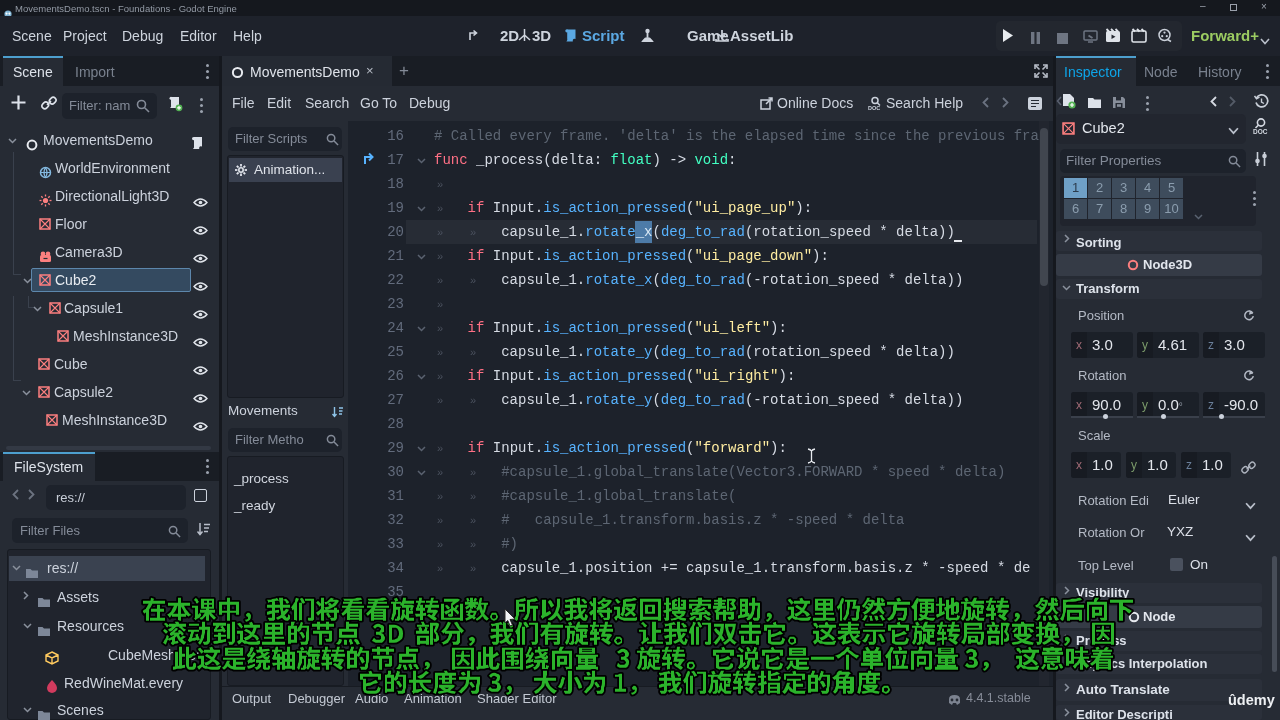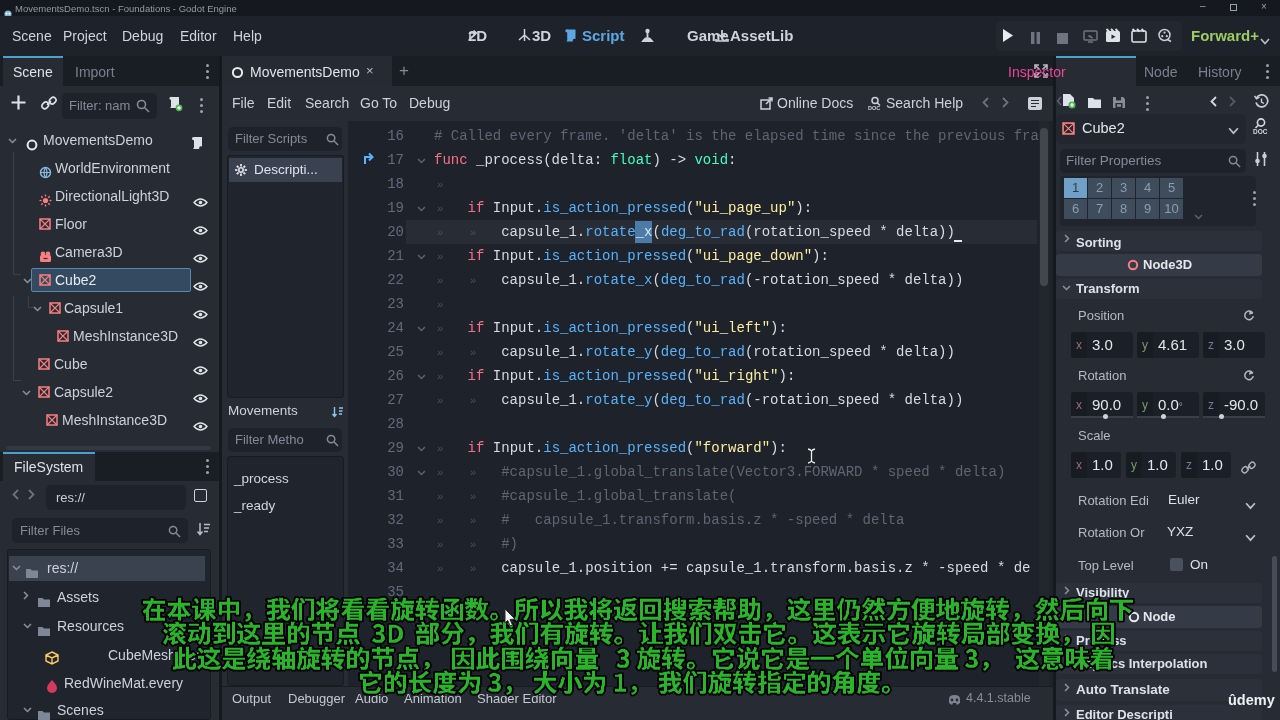--- a/index.html
+++ b/index.html
@@ -49,21 +49,21 @@
 <span class="abs" style="left:63px;">Project</span>
 <span class="abs" style="left:122px;">Debug</span>
 <span class="abs" style="left:180px;">Editor</span>
 <span class="abs" style="left:233px;">Help</span>
 </div>
 
 <div class="abs" style="left:460px;top:27px;height:22px;font-size:15px;font-weight:bold;color:#ced4dd;">
 <span class="abs" style="left:8px;top:1px;"><svg width="15" height="14" viewBox="0 0 15 14">
         <path d="M2 12 L2 5 L8 5 M5.5 2.5 L8.5 5 L5.5 7.5" stroke="#ced4dd" stroke-width="1.6" fill="none"></path>
       </svg></span>
-<span class="abs" style="left:8px;">2D</span>
+<span class="abs" style="left:40px;">2D</span>
 <span class="abs" style="left:57px;top:1px;"><svg width="15" height="14" viewBox="0 0 15 14">
         <path d="M7.5 1 L7.5 7 L2 12 M7.5 7 L13 12 M7.5 7 L7.5 13" stroke="#ced4dd" stroke-width="1.5" fill="none"></path>
       </svg></span>
 <span class="abs" style="left:72px;">3D</span>
 <span class="abs" style="left:104px;top:1px;"><svg width="13" height="15" viewBox="0 0 13 15">
         <path d="M3.2 1.5 L11.5 1.5 L11.5 11 Q9.6 10.2 8.8 12 L8.8 13.5 L2.4 13.5 Q3.8 12 3.2 10.3 Z" fill="#5ba8e2"></path>
         <circle cx="2.9" cy="2.8" r="1.6" fill="#5ba8e2"></circle>
       </svg></span>
 <span class="abs" style="left:122px;color:#5ba8e2;">Script</span>
 <span class="abs" style="left:180px;top:1px;"><svg width="15" height="15" viewBox="0 0 15 15">
@@ -454,21 +454,21 @@
           <path d="M7 1 L7 3.4"></path>
           <path d="M7 10.6 L7 13"></path>
           <path d="M1 7 L3.4 7"></path>
           <path d="M10.6 7 L13 7"></path>
           <path d="M2.8 2.8 L4.5 4.5"></path>
           <path d="M9.5 9.5 L11.2 11.2"></path>
           <path d="M2.8 11.2 L4.5 9.5"></path>
           <path d="M9.5 4.5 L11.2 2.8"></path>
         </g>
       </svg></span>
-<span class="abs" style="left:254px;top:162px;font-size:13.5px;color:#dfe3ea;">Descripti...</span>
+<span class="abs" style="left:254px;top:162px;font-size:13.5px;color:#dfe3ea;">Animation...</span>
 
 <div class="abs" style="left:222px;top:398px;width:126px;height:26px;background:#262b34;"></div>
 <span class="abs" style="left:228px;top:403px;font-size:13.5px;color:#ccd2dc;">Movements</span>
 <span class="abs" style="left:331px;top:405px;"><svg width="13" height="14" viewBox="0 0 13 14">
         <path d="M3.5 2 L3.5 11 M1.5 9 L3.5 11.5 L5.5 9" stroke="#8fc4e8" stroke-width="1.4" fill="none"></path>
         <path d="M8 3 L12 3 M8 6 L11.5 6 M8 9 L11 9" stroke="#8fc4e8" stroke-width="1.4"></path>
       </svg></span>
 <div class="abs input" style="left:228px;top:428px;width:114px;height:24px;line-height:24px;padding-left:7px;">Filter Metho</div>
 <span class="abs" style="left:326px;top:433px;"><svg width="13" height="13" viewBox="0 0 14 14">
         <circle cx="5.5" cy="5.5" r="4" fill="none" stroke="#848b98" stroke-width="1.6"></circle>
@@ -599,21 +599,21 @@
         <circle cx="4" cy="6" r="1.4" fill="#262b34"></circle>
         <circle cx="9" cy="6" r="1.4" fill="#262b34"></circle>
       </svg></span>
 <span class="abs" style="left:966px;top:691px;font-size:12.5px;color:#878d99;">4.4.1.stable</span>
 </div>
 
 <div class="abs panel" style="left:1056px;top:86px;width:224px;height:634px;"></div>
 <div id="inspector">
 
 <div class="abs tab-active" style="left:1056px;top:56px;width:80px;height:30px;"></div>
-<span class="abs" style="left:1008px;top:64px;font-size:14px;color:#ec4899;">Inspector</span>
+<span class="abs" style="left:1064px;top:64px;font-size:14px;color:#0ea5e9;">Inspector</span>
 <span class="abs" style="left:1144px;top:64px;font-size:14px;color:#79818e;">Node</span>
 <span class="abs" style="left:1198px;top:64px;font-size:14px;color:#79818e;">History</span>
 <div class="abs dots3" style="left:1266px;top:64px;"></div>
 
 <span class="abs" style="left:1056px;top:96px;color:#5a6170;font-size:11px;"><svg width="6" height="10" viewBox="0 0 6 10">
         <path d="M5 1 L1.5 5 L5 9" stroke="#5a6170" stroke-width="1.5" fill="none"></path>
       </svg></span>
 <span class="abs" style="left:1062px;top:93px;"><svg width="14" height="16" viewBox="0 0 14 16">
         <path d="M1 1 L8 1 L12 5 L12 13 L1 13 Z" fill="#dde2ea"></path>
         <circle cx="10" cy="12" r="3.6" fill="#54b354"></circle>

